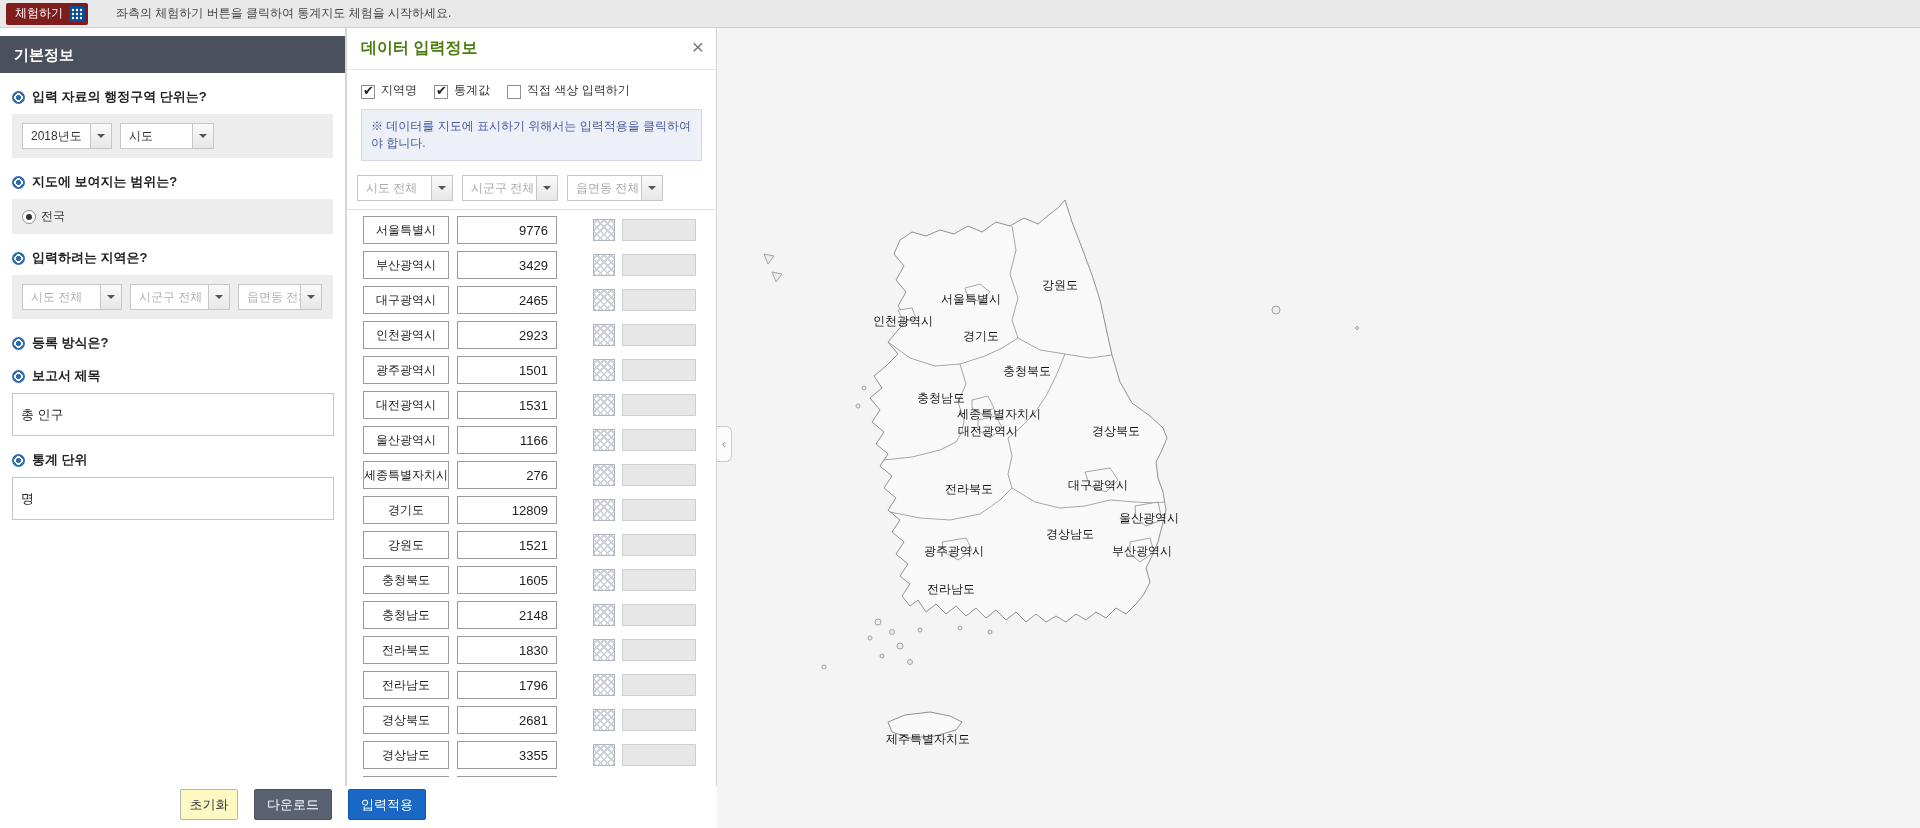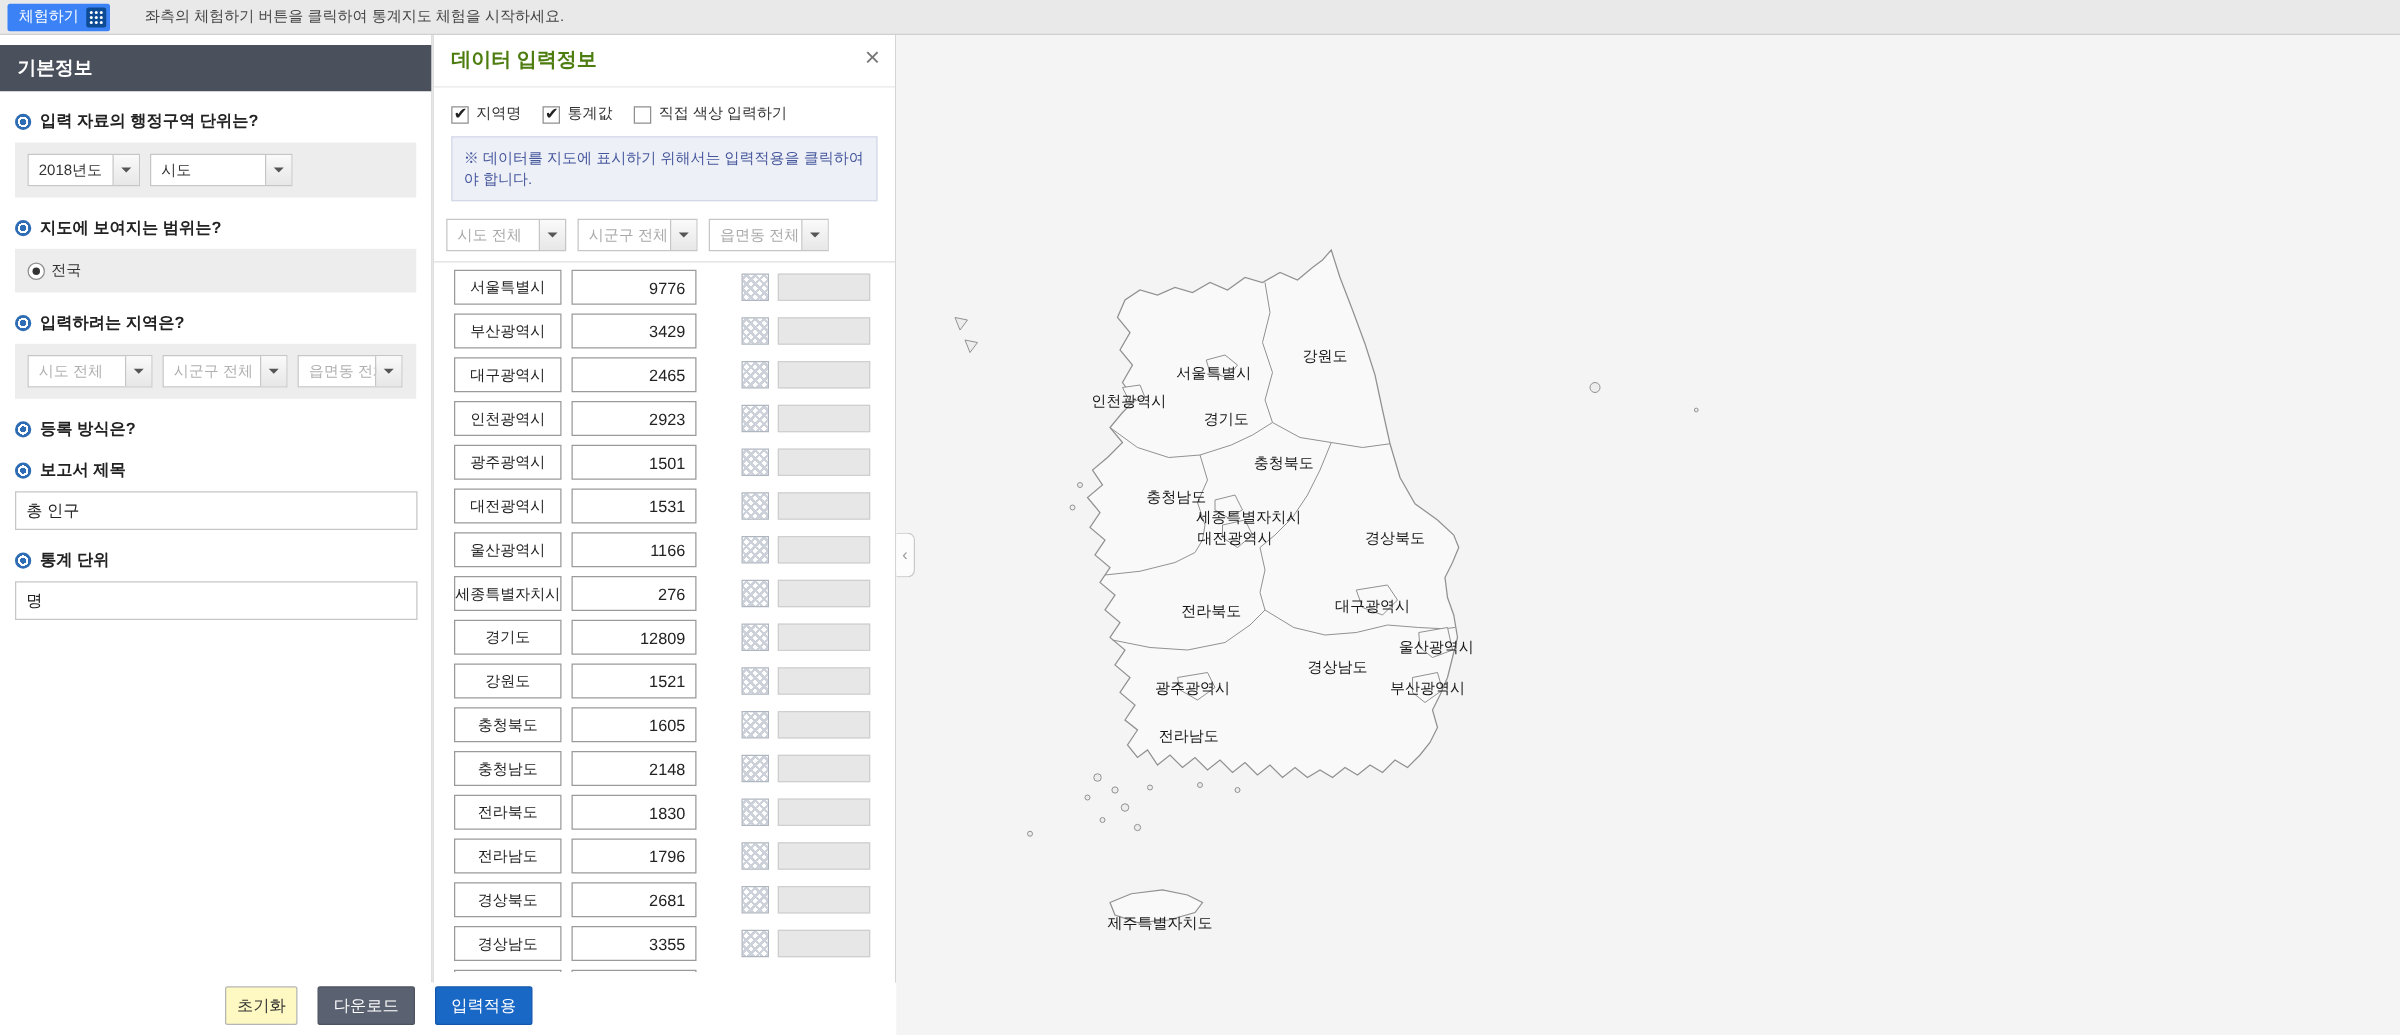--- a/index.html
+++ b/index.html
@@ -2,21 +2,21 @@
 <html><head>
 <meta charset="utf-8">
 <style>
   * { margin:0; padding:0; box-sizing:border-box; }
   html,body { width:1920px; height:828px; overflow:hidden; background:#fff;
     font-family:"Liberation Sans", sans-serif; font-size:12px; color:#333; }
 
   
   .topbar { position:absolute; left:0; top:0; width:1920px; height:28px;
     background:#e9e9e9; border-bottom:1px solid #d0d0d0; display:flex; align-items:center; }
-  .try-btn { position:relative; margin-left:6px; height:22px; background:#3b82f6;
+  .try-btn { position:relative; margin-left:6px; height:22px; background:#7f1d1d;
     border:none; border-radius:2px; color:#fff; font-size:12px; display:flex;
     align-items:center; gap:6px; padding:0 3px 0 9px; cursor:pointer; font-family:inherit; }
   .grid-icon { width:16px; height:16px; background:#0d4c94; border-radius:2px;
     display:flex; align-items:center; justify-content:center; }
   .topbar-msg { margin-left:28px; color:#444; }
 
   
   .left-panel { position:absolute; left:0; top:28px; width:346px; bottom:0;
     background:#fff; border-right:1px solid #d5d5d5; }
   .panel-header { margin-top:8px; height:37px; background:#4a515c; color:#fff;
@@ -30,28 +30,28 @@
 
   .select { position:relative; height:26px; background:#fff; border:1px solid #c6c6c6; }
   .sel-text { display:block; line-height:24px; padding:0 26px 0 8px; font-size:12px;
     color:#333; white-space:nowrap; overflow:hidden; }
   .select.disabled .sel-text { color:#b0b0b0; }
   .select.placeholder .sel-text { color:#a9a9a9; }
   .sel-arrow { position:absolute; right:0; top:0; bottom:0; width:21px;
     background:linear-gradient(#fafafa,#e7e7e7); border-left:1px solid #c6c6c6; }
   .sel-arrow::after { content:""; position:absolute; left:6px; top:10px;
     border:4px solid transparent; border-top-color:#555; }
-  .w90 { width:90px; } .w104 { width:114px; } .w100 { width:100px; } .w96 { width:96px; } .w84 { width:84px; }
+  .w90 { width:90px; } .w104 { width:94px; } .w100 { width:100px; } .w96 { width:96px; } .w84 { width:84px; }
 
   .radio { width:14px; height:14px; border:1px solid #8f8f8f; border-radius:50%;
     background:#fff; position:relative; flex:none; }
   .radio.checked::after { content:""; position:absolute; inset:3px; border-radius:50%; background:#333; }
   .radio-item { display:flex; align-items:center; gap:5px; cursor:pointer; }
 
-  .text-input { display:block; margin:8px 12px 0 12px; width:322px; height:31px;
+  .text-input { display:block; margin:8px 12px 0 12px; width:322px; height:43px;
     border:1px solid #c6c6c6; padding:0 8px; font-size:13px; color:#222;
     font-family:inherit; background:#fff; }
 
   
   .mid-panel { position:absolute; left:346px; top:28px; width:371px; bottom:0;
     background:#fff; border-left:1px solid #d5d5d5; border-right:1px solid #d5d5d5; }
   .mid-header { height:42px; border-bottom:1px solid #e8e8e8; position:relative;
     display:flex; align-items:center; padding-left:14px; }
   .mid-title { font-size:16px; font-weight:bold; color:#4d7c0f; }
   .close-btn { position:absolute; right:12px; top:8px; font-size:21px; color:#777;

